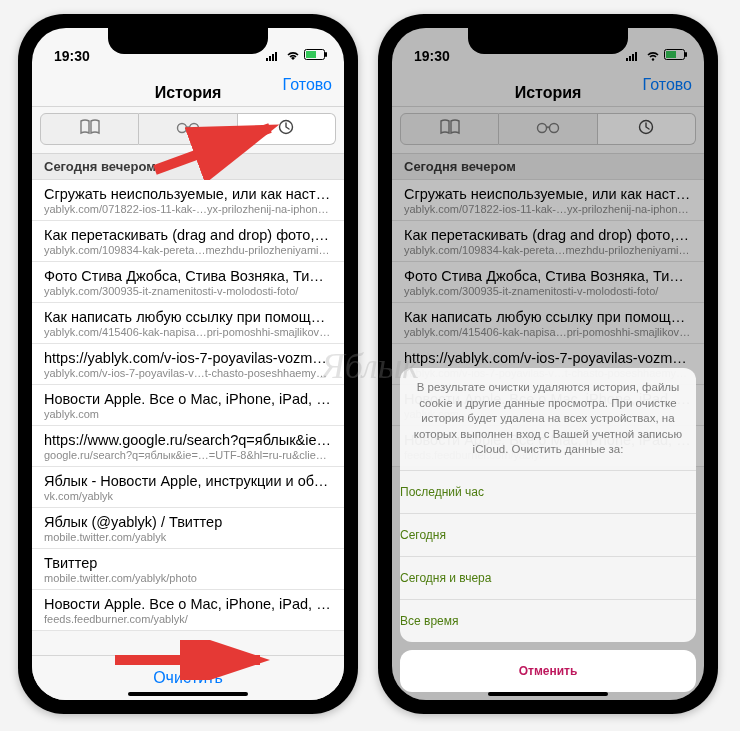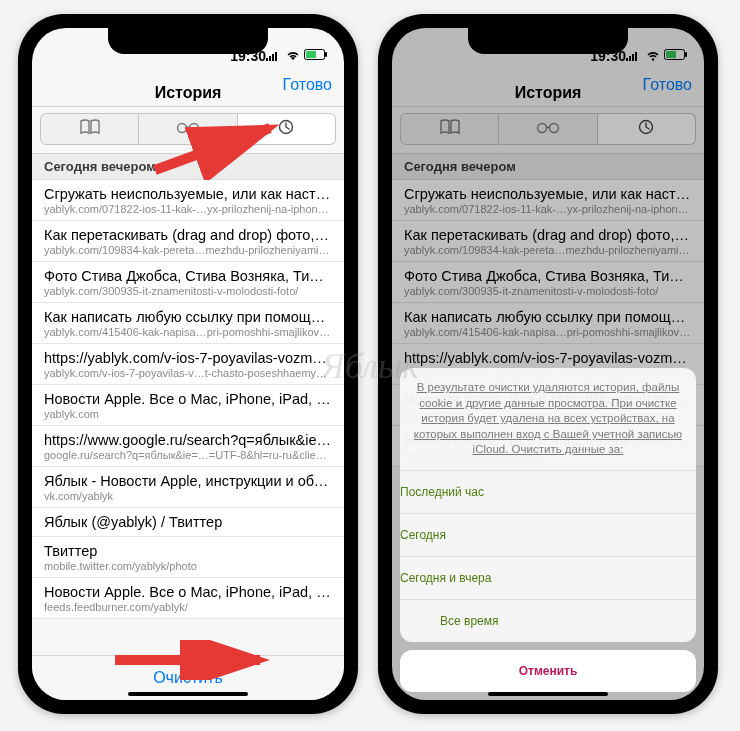--- a/index.html
+++ b/index.html
@@ -2,21 +2,21 @@
 <html><head>
 <meta charset="utf-8">
 <style>
   html,body{margin:0;padding:0;font-family:-apple-system,"Helvetica Neue",Arial,sans-serif;background:#f4f4f4;}
   .canvas{width:740px;height:731px;position:relative;background:#f4f4f4;}
   .phone{position:absolute;width:340px;height:700px;border-radius:46px;background:#000;box-shadow:0 2px 8px rgba(0,0,0,.25);}
   .phone.left{left:18px;top:14px;}
   .phone.right{left:378px;top:14px;}
   .screen{position:absolute;left:14px;top:14px;right:14px;bottom:14px;border-radius:34px;background:#f7f7f7;overflow:hidden;}
   .notch{position:absolute;top:0;left:50%;transform:translateX(-50%);width:160px;height:26px;background:#000;border-bottom-left-radius:16px;border-bottom-right-radius:16px;z-index:10;}
-  .statusbar{height:36px;display:flex;justify-content:flex-end;align-items:flex-end;padding:0 16px 2px 22px;font-size:14px;font-weight:600;color:#000;}
+  .statusbar{height:36px;display:flex;justify-content:space-between;align-items:flex-end;padding:0 16px 2px 22px;font-size:14px;font-weight:600;color:#000;}
   .status-icons{display:flex;gap:4px;align-items:center;}
   .header{background:#f7f7f7;height:40px;position:relative;border-bottom:1px solid #d6d6d6;}
   .header .title{position:absolute;left:0;right:0;top:18px;text-align:center;font-size:16px;font-weight:600;}
   .header .done{position:absolute;right:12px;top:10px;font-size:16px;color:#007aff;}
   .segbar{display:flex;padding:6px 8px 8px 8px;background:#f7f7f7;border-bottom:1px solid #d6d6d6;}
   .seg{flex:1;height:30px;border:1px solid #c4c4c4;display:flex;align-items:center;justify-content:center;background:#efefef;}
   .seg:first-child{border-radius:6px 0 0 6px;}
   .seg:last-child{border-radius:0 6px 6px 0;border-left:none;}
   .seg:nth-child(2){border-left:none;}
   .seg.active{background:#fff;}
@@ -24,23 +24,23 @@
   .row{border-bottom:1px solid #e4e4e4;padding:6px 12px 5px 12px;background:#fff;}
   .row .t{font-size:14.5px;color:#000;white-space:nowrap;overflow:hidden;text-overflow:ellipsis;margin-bottom:1px;}
   .row .u{font-size:11px;color:#8a8a8a;white-space:nowrap;overflow:hidden;text-overflow:ellipsis;}
   .footer{position:absolute;bottom:0;left:0;right:0;height:44px;background:rgba(247,247,247,.96);border-top:1px solid #d6d6d6;display:flex;justify-content:center;align-items:center;padding:0 16px;}
   .footer a{color:#007aff;font-size:16px;}
   .home-ind{position:absolute;bottom:4px;left:50%;transform:translateX(-50%);width:120px;height:4px;border-radius:4px;background:#000;z-index:30;}
   
   .dim{position:absolute;inset:0;background:rgba(0,0,0,.25);}
   .sheet{position:absolute;left:8px;right:8px;bottom:8px;}
   .sheet-group{background:rgba(248,248,248,.96);border-radius:12px;overflow:hidden;margin-bottom:8px;}
-  .sheet-msg{padding:12px 9px;font-size:11.5px;color:#7b7b7b;text-align:center;border-bottom:1px solid #dcdcdc;line-height:1.35;text-decoration:underline;}
+  .sheet-msg{padding:12px 9px;font-size:11.5px;color:#7b7b7b;text-align:center;border-bottom:1px solid #dcdcdc;line-height:1.35;}
   .sheet-btn{padding:14px 0;text-align:left;font-size:12px;color:#4d7c0f;border-bottom:1px solid #dcdcdc;}
-  .sheet-btn:last-child{border-bottom:none;padding-left:40px;}
+  .sheet-btn:last-child{border-bottom:none;}
   .sheet-cancel{background:#fff;border-radius:12px;padding:14px 0;text-align:center;font-size:12px;font-weight:600;color:#be185d;}
   
   .arrow{position:absolute;pointer-events:none;z-index:50;}
   .arrow svg{display:block;}
   .watermark{position:absolute;left:50%;top:50%;transform:translate(-50%,-50%);font-size:36px;color:rgba(150,150,150,.28);font-family:Georgia,serif;font-style:italic;pointer-events:none;z-index:100;}
 </style>
 </head>
 <body>
 
 <div class="canvas">
@@ -127,20 +127,21 @@
         <div class="row">
             <div class="t">https://www.google.ru/search?q=яблык&amp;ie=U…</div>
             <div class="u">google.ru/search?q=яблык&amp;ie=…=UTF-8&amp;hl=ru-ru&amp;client=safari</div>
           </div>
         <div class="row">
             <div class="t">Яблык - Новости Apple, инструкции и обзор…</div>
             <div class="u">vk.com/yablyk</div>
           </div>
         <div class="row">
             <div class="t">Яблык (@yablyk) / Твиттер</div>
+            <div class="u">mobile.twitter.com/yablyk</div>
           </div>
         <div class="row">
             <div class="t">Твиттер</div>
             <div class="u">mobile.twitter.com/yablyk/photo</div>
           </div>
         <div class="row">
             <div class="t">Новости Apple. Все о Mac, iPhone, iPad, iOS,…</div>
             <div class="u">feeds.feedburner.com/yablyk/</div>
           </div>
       </div>

